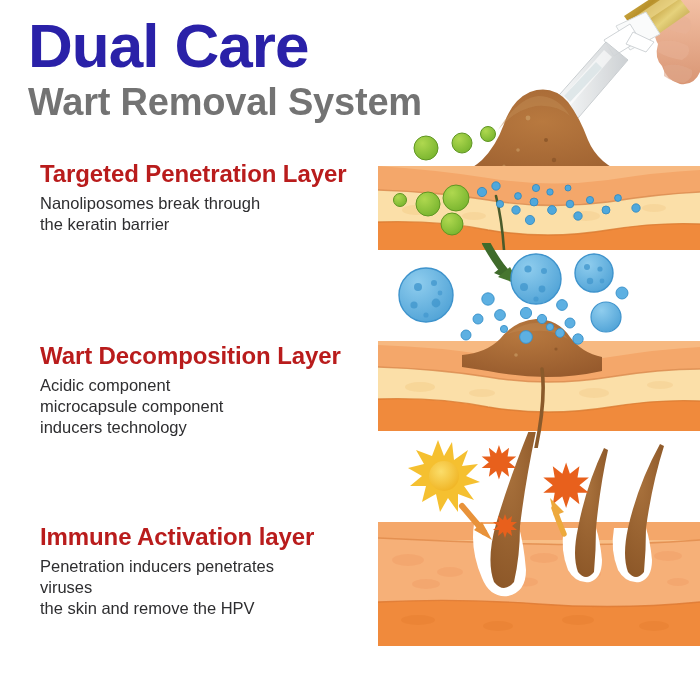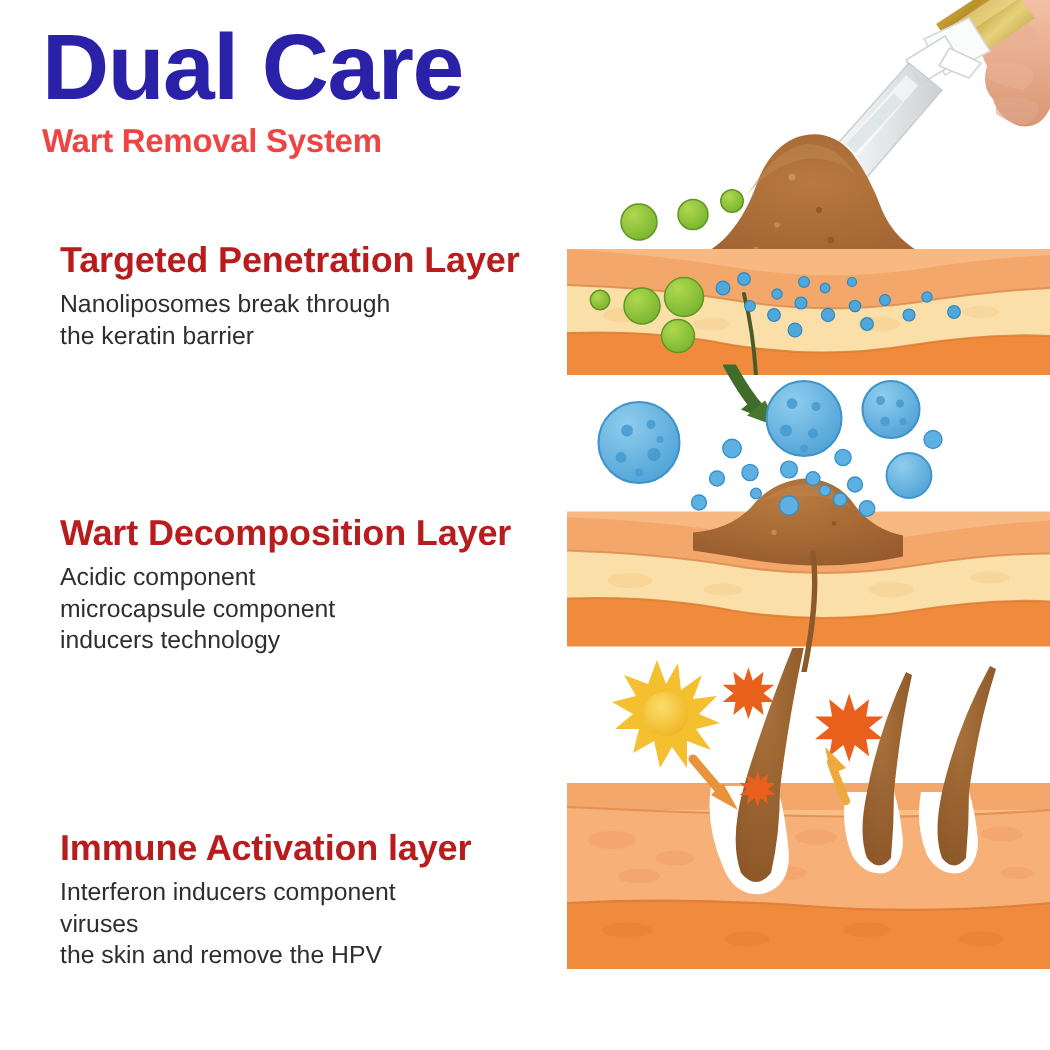--- a/index.html
+++ b/index.html
@@ -20,32 +20,32 @@
   .title-block { position: absolute; left: 28px; top: 14px; width: 400px; z-index: 30; }
   .main-title {
     font-size: 62px;
     font-weight: 700;
     letter-spacing: -1px;
     color: #2A21A8;
     line-height: 1.02;
     white-space: nowrap;
   }
   .sub-title {
-    font-size: 22px;
+    font-size: 38px;
     font-weight: 700;
-    color: #ef4444;
+    color: #737373;
     letter-spacing: -0.2px;
     margin-top: 4px;
     white-space: nowrap;
   }
 
   .section { position: absolute; left: 40px; width: 330px; z-index: 30; }
   .section-1 { top: 160px; }
   .section-2 { top: 342px; }
-  .section-3 { top: 552px; }
+  .section-3 { top: 523px; }
 
   .section-head {
     font-size: 24px;
     font-weight: 700;
     color: #b91c1c;
     letter-spacing: -0.1px;
     line-height: 1.15;
     margin-bottom: 5px;
     white-space: nowrap;
   }
@@ -86,21 +86,21 @@
     <div class="section-body">
       <div>Acidic component</div>
       <div>microcapsule component</div>
       <div>inducers technology</div>
     </div>
   </div>
 
   <div class="section section-3">
     <div class="section-head">Immune Activation layer</div>
     <div class="section-body">
-      <div>Interferon inducers component</div>
+      <div>Penetration inducers penetrates</div>
       <div>viruses</div>
       <div>the skin and remove the HPV</div>
     </div>
   </div>
 
   <div class="panel" id="panel-1">
     <svg viewBox="0 0 322 250" xmlns="http://www.w3.org/2000/svg">
       <defs>
         <linearGradient id="goldGrad" x1="0" y1="0" x2="1" y2="1">
           <stop offset="0%" stop-color="#E8CE6A"></stop>

